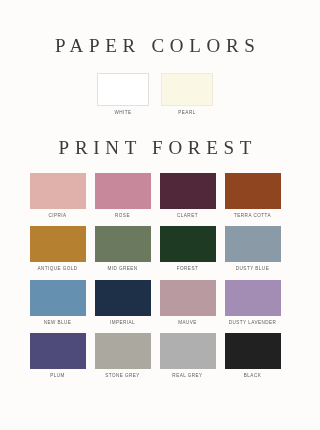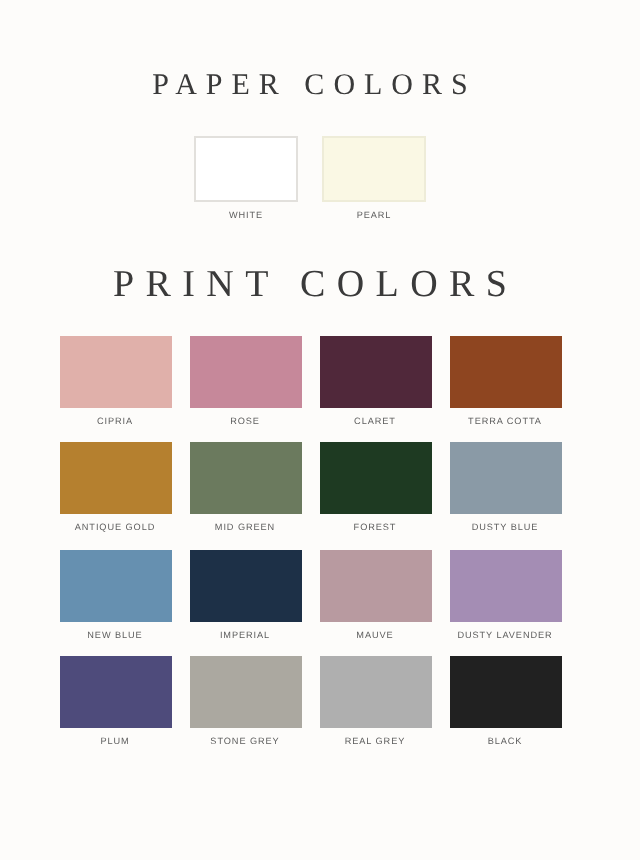--- a/index.html
+++ b/index.html
@@ -30,21 +30,21 @@
     font-family: "Liberation Serif", serif;
     font-weight: 400;
     color: #3a3a3a;
     letter-spacing: 0.30em;
     text-indent: 0.30em;
     text-align: center;
     white-space: nowrap;
     -webkit-font-smoothing: antialiased;
   }
   .heading-paper {
-    font-size: 15px;
+    font-size: 19px;
     margin-top: 35px;
     margin-bottom: 0;
   }
   .heading-print {
     font-size: 19px;
     margin-top: 21px;
     margin-bottom: 0;
   }
   .footer-heading {
     font-family: "Liberation Serif", serif;
@@ -122,21 +122,21 @@
       <div class="paper-item">
         <div class="paper-chip" style="background: rgb(255, 255, 255); border: 1px solid rgb(226, 224, 220);"></div>
         <div class="chip-label">WHITE</div>
       </div>
       <div class="paper-item">
         <div class="paper-chip" style="background: rgb(250, 248, 228); border: 1px solid rgb(238, 236, 216);"></div>
         <div class="chip-label">PEARL</div>
       </div>
     </div>
 
-  <div class="section-heading heading-print">PRINT COLORS</div>
+  <div class="section-heading heading-print">PRINT FOREST</div>
 
   <div class="print-grid">
       <div class="swatch-item">
         <div class="swatch-chip" style="background: rgb(224, 176, 170);"></div>
         <div class="chip-label">CIPRIA</div>
       </div>
       <div class="swatch-item">
         <div class="swatch-chip" style="background: rgb(198, 136, 154);"></div>
         <div class="chip-label">ROSE</div>
       </div>

